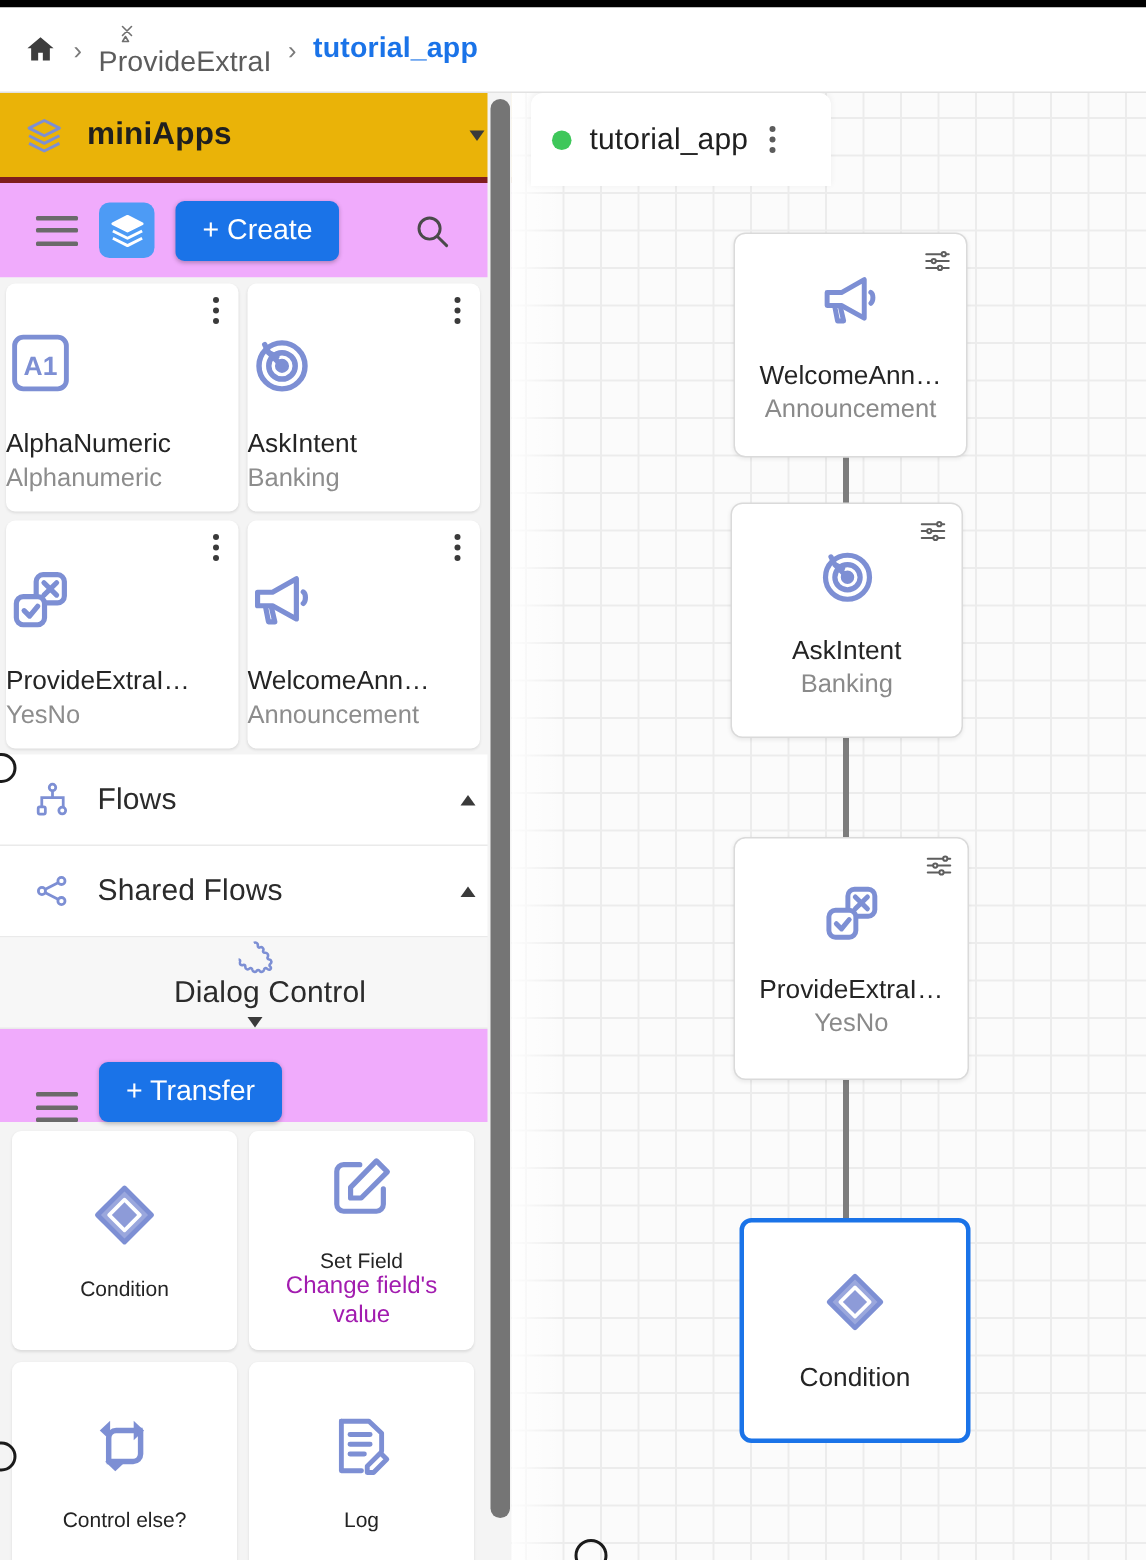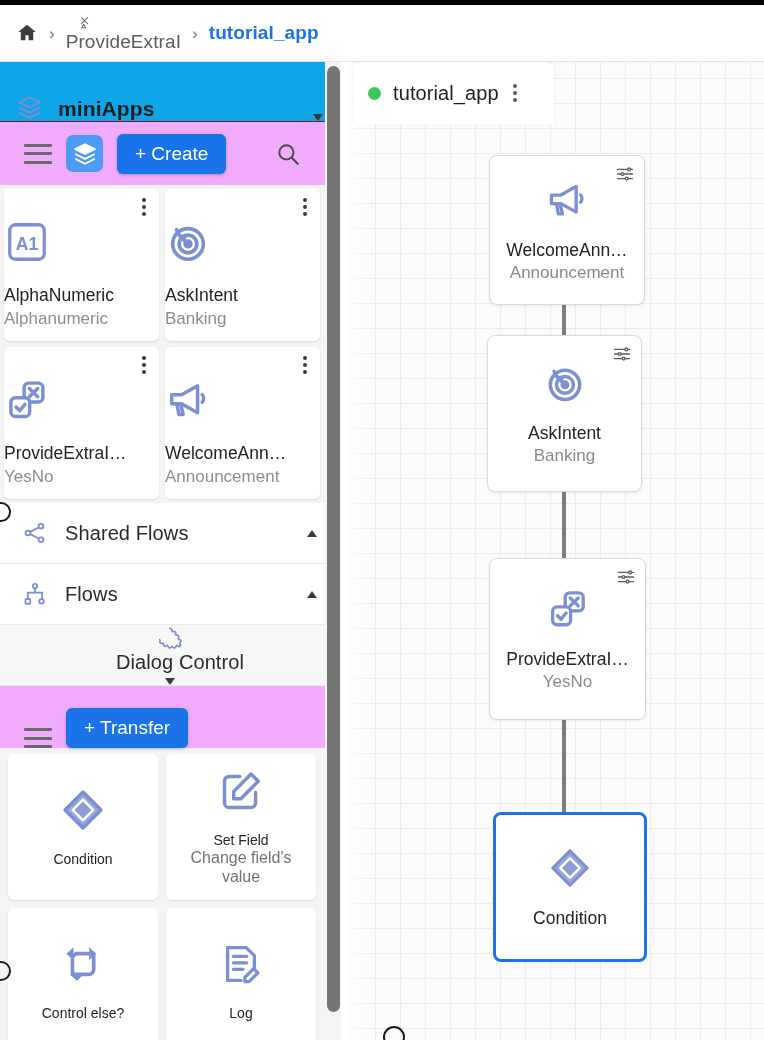--- a/index.html
+++ b/index.html
@@ -35,22 +35,22 @@
   .bc-app {
     font-size: 19px; color: #1a73e8; font-weight: 700; letter-spacing: .1px;
   }
 
   
   .left-panel {
     position: absolute; top: 62px; left: 0; width: 341px; height: 978px;
     background: #f4f4f4; overflow: hidden;
   }
   .panel-header {
-    height: 60px; background: #0ea5e9; display: flex; align-items: flex-end;
-    padding: 0 14px 0 16px; border-bottom: 1px solid #7f1d1d;
+    height: 60px; background: #eab308; display: flex; align-items: center;
+    padding: 0 14px 0 16px; border-bottom: 4px solid #7f1d1d;
   }
   .panel-header .layers-ic { width: 27px; height: 27px; color: #7d8fd4; flex: none; }
   .panel-title {
     font-size: 21px; color: #1f1f1f; font-weight: 700; margin-left: 15px;
     letter-spacing: .1px; flex: 1;
   }
   .caret-dn { width: 0; height: 0; border-left: 5px solid transparent; border-right: 5px solid transparent;
               border-top: 7px solid #3a3a3a; margin-right: 4px; }
   .caret-up { width: 0; height: 0; border-left: 5px solid transparent; border-right: 5px solid transparent;
               border-bottom: 7px solid #3a3a3a; margin-right: 4px; }
@@ -112,21 +112,21 @@
     display: grid; grid-template-columns: 150px 150px; gap: 8px;
     padding: 6px 0 0 8px; background: #f4f4f4;
   }
   .dc-card {
     background: #fff; border-radius: 6px; height: 146px;
     display: flex; flex-direction: column; align-items: center; justify-content: center;
     box-shadow: 0 1px 2px rgba(0,0,0,.10); padding: 0 8px;
   }
   .dc-card .c-icon { width: 46px; height: 46px; color: #7d8fd4; }
   .dc-card .c-title { font-size: 14px; color: #242424; margin-top: 18px; text-align: center; }
-  .dc-card .c-sub { font-size: 16px; color: #737373; margin-top: 1px; text-align: center; line-height: 1.15; }
+  .dc-card .c-sub { font-size: 16px; color: #a21caf; margin-top: 1px; text-align: center; line-height: 1.15; }
 
   
   .edge-glyph {
     position: absolute; left: -9px; width: 20px; height: 20px;
     border: 2px solid #1b1b1b; border-radius: 50%; background: transparent;
   }
 
   
   .scroll-track {
     position: absolute; left: 325px; top: 62px; width: 16px; height: 978px;
@@ -296,37 +296,37 @@
             <path d="M6.2 14l1.1 5.6h2.2L8.2 14"></path>
           <path d="M19.4 9.2c1 .6 1 3.2 0 4" stroke-linecap="round"></path>
         </svg>
         <div class="c-title">WelcomeAnn…</div>
         <div class="c-sub">Announcement</div>
       </div>
     </div>
 
     <div class="acc-row closed">
       <svg class="a-icon" viewBox="0 0 24 24" fill="none" stroke="currentColor" stroke-width="1.7">
+        <circle cx="12" cy="4.6" r="2"></circle>
+          <rect x="3.2" y="16.6" width="4.4" height="4.4" rx="1"></rect>
+        <circle cx="18" cy="18.8" r="2.1"></circle>
+          <path d="M12 6.6v4.2M5.4 16.6v-5.8h13.2v6"></path>
+      </svg>
+      <span class="acc-label">Flows</span>
+      <span class="caret-up"></span>
+    </div>
+
+    <div class="acc-row closed">
+      <svg class="a-icon" viewBox="0 0 24 24" fill="none" stroke="currentColor" stroke-width="1.7">
         <circle cx="17.5" cy="5.8" r="2.2"></circle>
           <circle cx="5.5" cy="12" r="2.2"></circle>
           <circle cx="17.5" cy="18.2" r="2.2"></circle>
         <path d="M7.6 10.9 15.4 6.9M7.6 13.1l7.8 4"></path>
       </svg>
       <span class="acc-label">Shared Flows</span>
-      <span class="caret-up"></span>
-    </div>
-
-    <div class="acc-row closed">
-      <svg class="a-icon" viewBox="0 0 24 24" fill="none" stroke="currentColor" stroke-width="1.7">
-        <circle cx="12" cy="4.6" r="2"></circle>
-          <rect x="3.2" y="16.6" width="4.4" height="4.4" rx="1"></rect>
-        <circle cx="18" cy="18.8" r="2.1"></circle>
-          <path d="M12 6.6v4.2M5.4 16.6v-5.8h13.2v6"></path>
-      </svg>
-      <span class="acc-label">Flows</span>
       <span class="caret-up"></span>
     </div>
 
     <div class="acc-row open">
       <svg class="a-icon" viewBox="0 0 24 24" fill="none" stroke="currentColor" stroke-width="1.6" stroke-linejoin="round">
         <path d="M9.4 3.3c1.3-.6 2.7.3 2.5 1.7-.1.9.6 1.4 1.3 1.1 1.3-.6 2.6.7 2 2-.3.7.2 1.4 1.1 1.3 1.4-.2 2.3 1.2 1.7 2.5-.4.8 0 1.5.9 1.6 1.4.2 1.8 1.8.7 2.7-.7.5-.7 1.3 0 1.8.5.4.5 1.1 0 1.5-.6.5-1.5.3-2.1-.3-.7-.7-1.7-.3-1.8.6-.2 1.4-1.8 1.8-2.7.7-.5-.7-1.3-.7-1.8 0-.9 1.1-2.5.7-2.7-.7-.1-.9-1.1-1.3-1.8-.6-1 1-2.6.2-2.5-1.2.1-.9-.6-1.4-1.3-1.1-1.3.6-2.6-.7-2-2 .3-.7-.2-1.4-1.1-1.3"></path>
       </svg>
       <span class="acc-label">Dialog Control</span>
       <span class="caret-dn"></span>
     </div>

